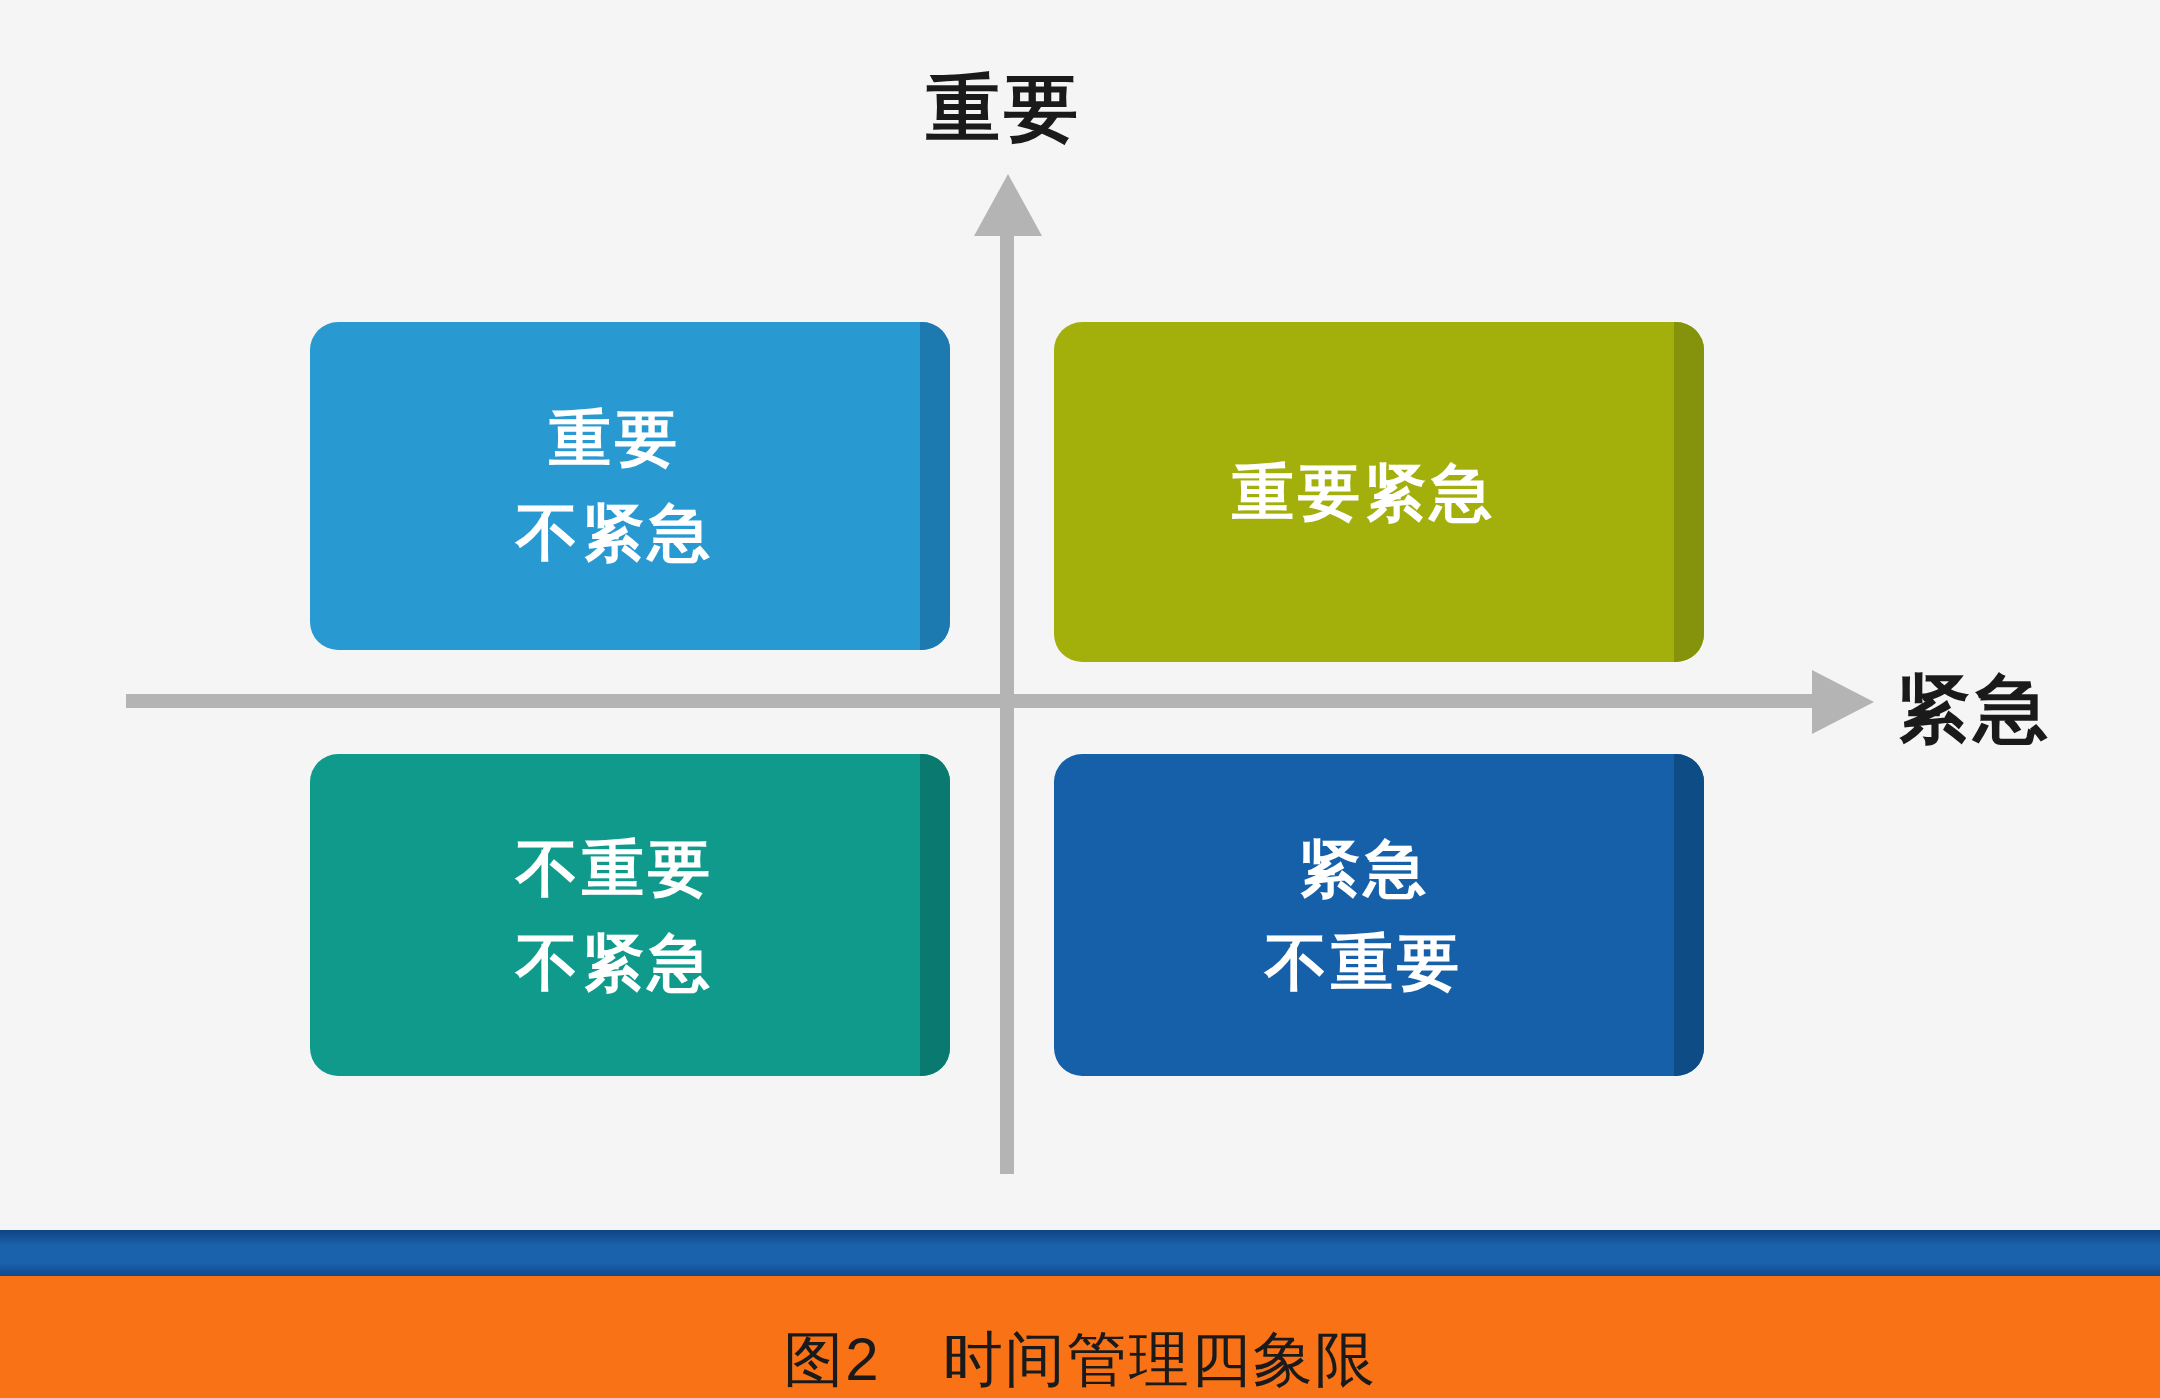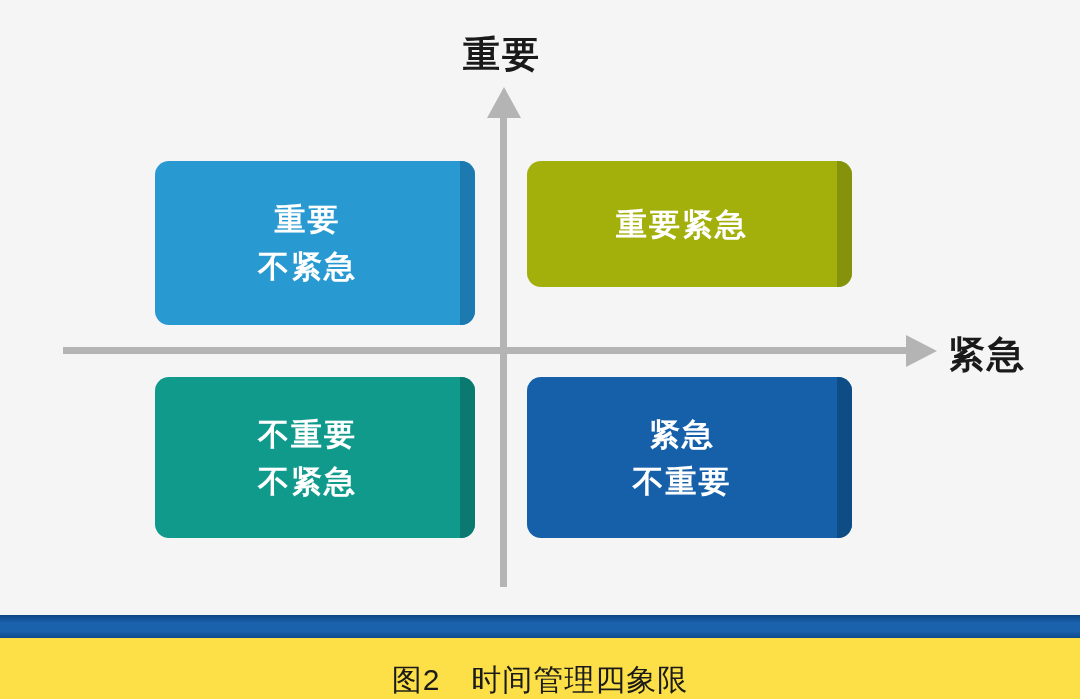--- a/index.html
+++ b/index.html
@@ -5,21 +5,21 @@
   html, body { margin: 0; padding: 0; }
   body {
     width: 1080px; height: 699px;
     background: #ffffff;
     font-family: "Liberation Sans", "DejaVu Sans", sans-serif;
     overflow: hidden;
   }
   .canvas {
     position: relative;
     width: 1080px; height: 699px;
-    background: #fde047;
+    background: #f97316;
   }
   
   .plot-bg {
     position: absolute;
     left: 0; top: 0; width: 1080px; height: 615px;
     background: #f5f5f6;
   }
   
   .axis-v {
     position: absolute;
@@ -81,21 +81,21 @@
   }
   .quad::after {
     content: "";
     position: absolute;
     top: 0; right: 0; bottom: 0;
     width: 15px;
   }
   .quad .quad-text { position: relative; z-index: 1; padding-right: 15px; }
   .q-tl { left: 155px; top: 161px; width: 320px; height: 164px; background: #2899d1; }
   .q-tl::after { background: #1c7ab0; }
-  .q-tr { left: 527px; top: 161px; width: 325px; height: 126px; background: #a3af0b; }
+  .q-tr { left: 527px; top: 161px; width: 325px; height: 170px; background: #a3af0b; }
   .q-tr::after { background: #85930c; }
   .q-bl { left: 155px; top: 377px; width: 320px; height: 161px; background: #0f9a8c; }
   .q-bl::after { background: #0a7a70; }
   .q-br { left: 527px; top: 377px; width: 325px; height: 161px; background: #1660aa; }
   .q-br::after { background: #0d4c85; }
   
   .footer-bar {
     position: absolute;
     left: 0; top: 615px;
     width: 1080px; height: 23px;

